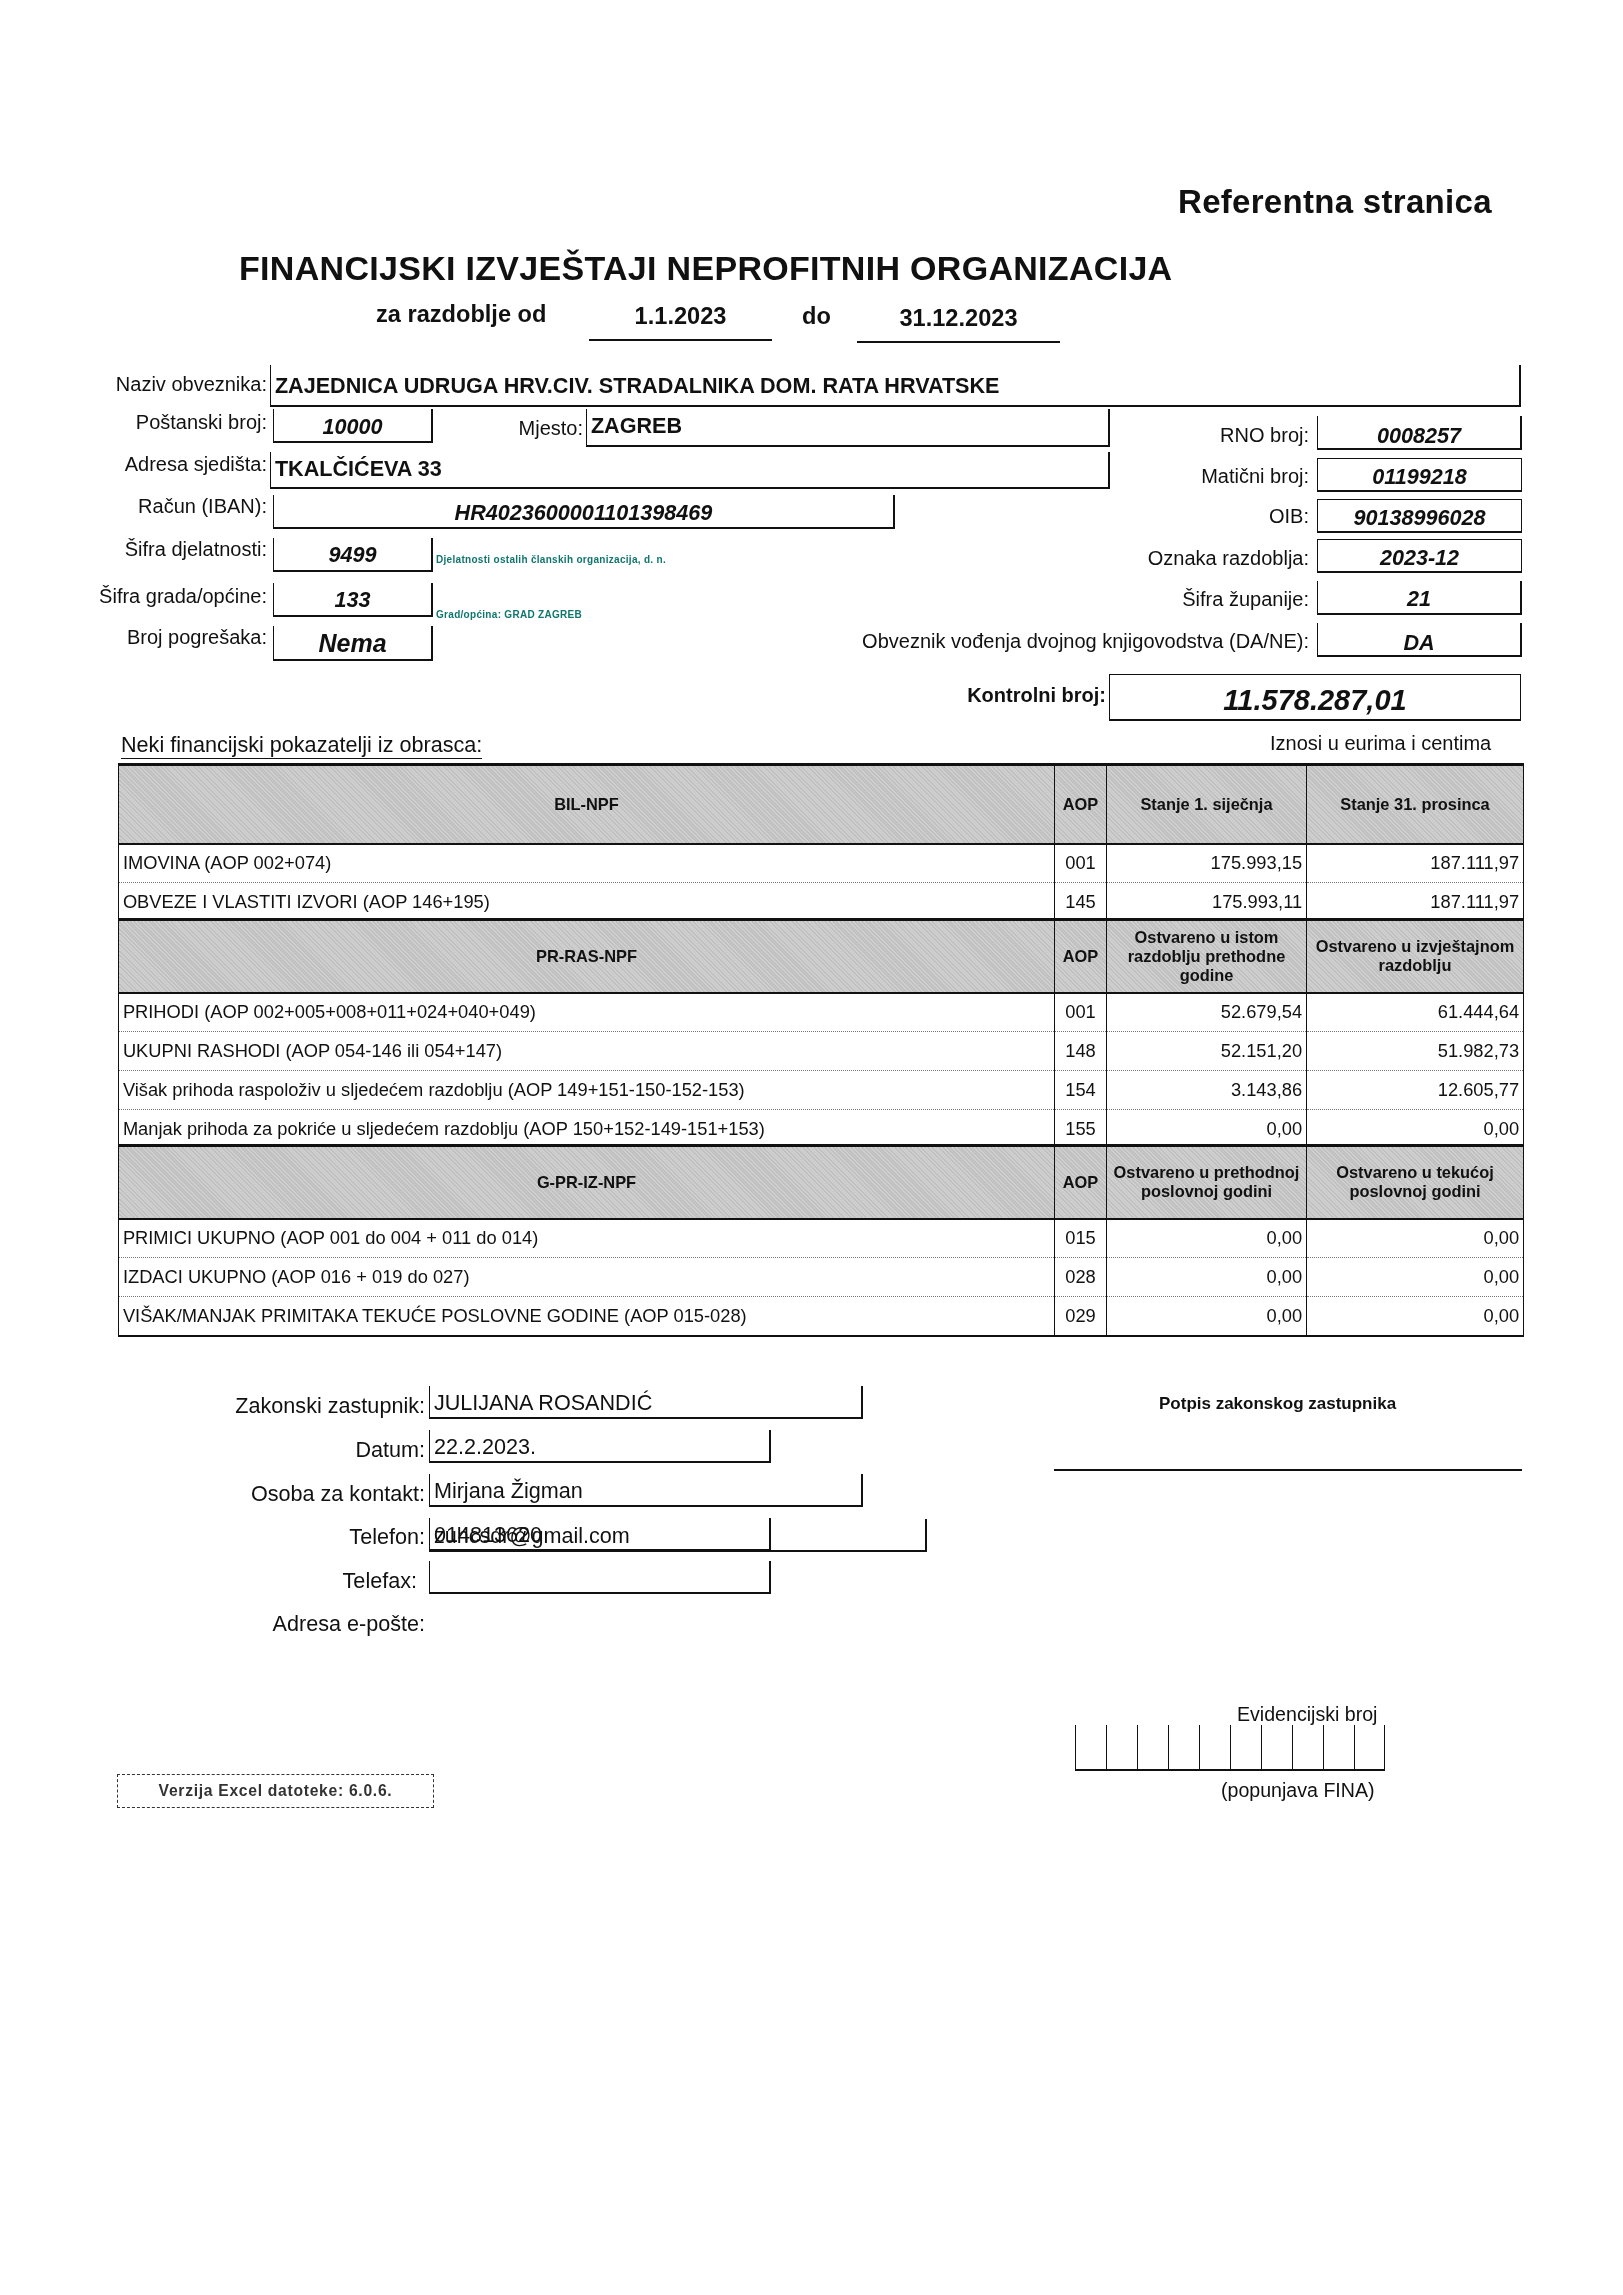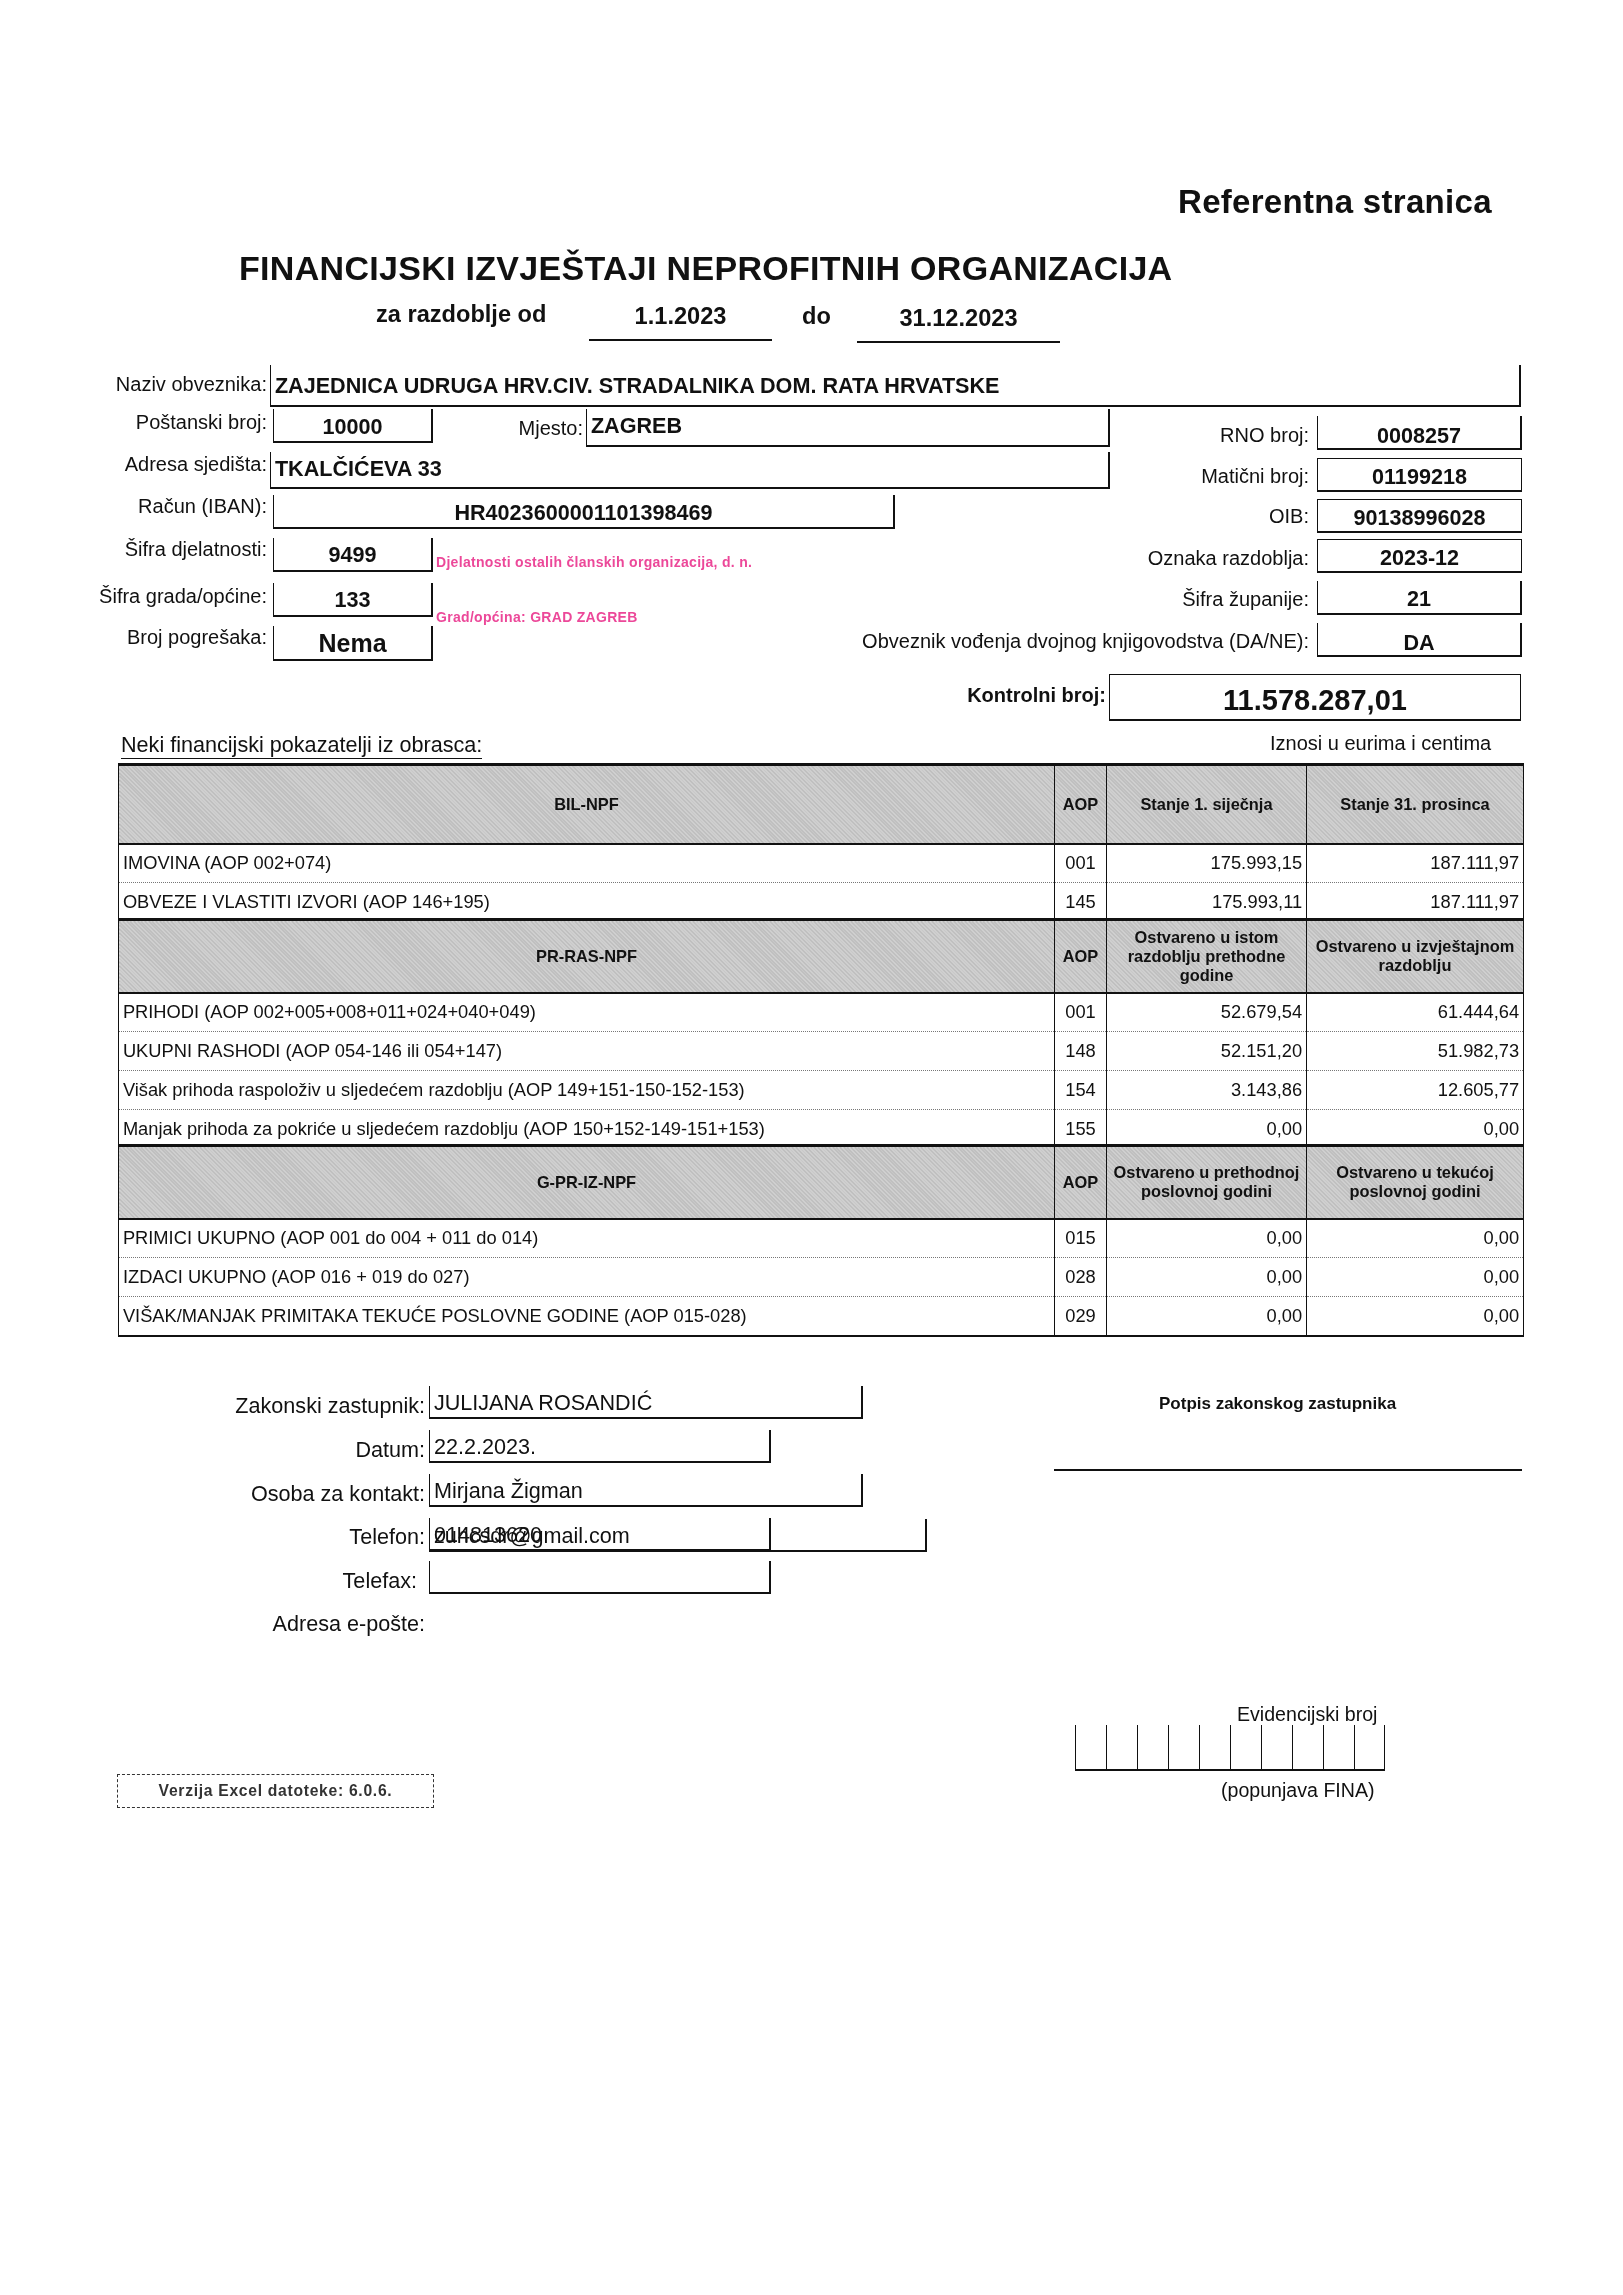--- a/index.html
+++ b/index.html
@@ -11,23 +11,23 @@
   .title { left: 239px; top: 249px; font-size: 34px; font-weight: bold; letter-spacing: 0.3px; }
   .period-label { left: 376px; top: 301px; font-size: 23.6px; font-weight: bold; }
   .period-from { left: 589px; top: 303px; width: 183px; text-align: center; font-size: 23.6px; font-weight: bold; border-bottom: 2.6px solid #111; padding-bottom: 9.2px; }
   .period-do { left: 802px; top: 303px; font-size: 23.6px; font-weight: bold; }
   .period-to { left: 857px; top: 305px; width: 203px; text-align: center; font-size: 23.6px; font-weight: bold; border-bottom: 2.6px solid #111; padding-bottom: 9.2px; }
 
   .lbl { font-size: 20px; text-align: right; white-space: nowrap; }
   .lbl.small { font-size: 20px; }
   .box { border-left: 1.3px solid #111; border-bottom: 2.6px solid #111; font-size: 21.6px; font-weight: bold; padding-left: 3.9px; white-space: nowrap; }
   .box.rb { border-right: 2px solid #111; }
-  .box.center { text-align: center; padding-left: 0; }
+  .box.center { text-align: center; padding-left: 0; font-style: italic; }
   .box.full { border: 1.3px solid #111; border-bottom: 2.6px solid #111; }
-  .note { font-size: 14px; font-weight: bold; color: #ec4899; letter-spacing: 0.3px; }
+  .note { font-size: 10px; font-weight: bold; color: #0f766e; letter-spacing: 0.3px; }
 
   .section-heading { left: 121px; top: 732px; font-size: 21.6px; border-bottom: 1.3px solid #111; }
   .amounts-note { left: 1270px; top: 732px; font-size: 20px; }
 
   table.fin { position: absolute; left: 118px; border-collapse: collapse; width: 1405px; table-layout: fixed; }
   table.fin td { border-left: 1.3px solid #111; border-right: 1.3px solid #111; font-size: 18.3px; height: 39px; padding: 0 3.9px; white-space: nowrap; }
   table.fin tr.row td { border-bottom: 1.3px dotted #777; }
   table.fin tr.row.last td { border-bottom: 2.6px solid #111; }
   table.fin tr.head td { background: repeating-linear-gradient(45deg, #b9b9b9 0 1.3px, #d6d6d6 1.3px 2.6px); font-weight: bold; font-size: 16.4px; text-align: center; border-top: 3.3px solid #111; border-bottom: 2.6px solid #111; white-space: normal; line-height: 19px; }
   table.fin td.num { text-align: right; }

